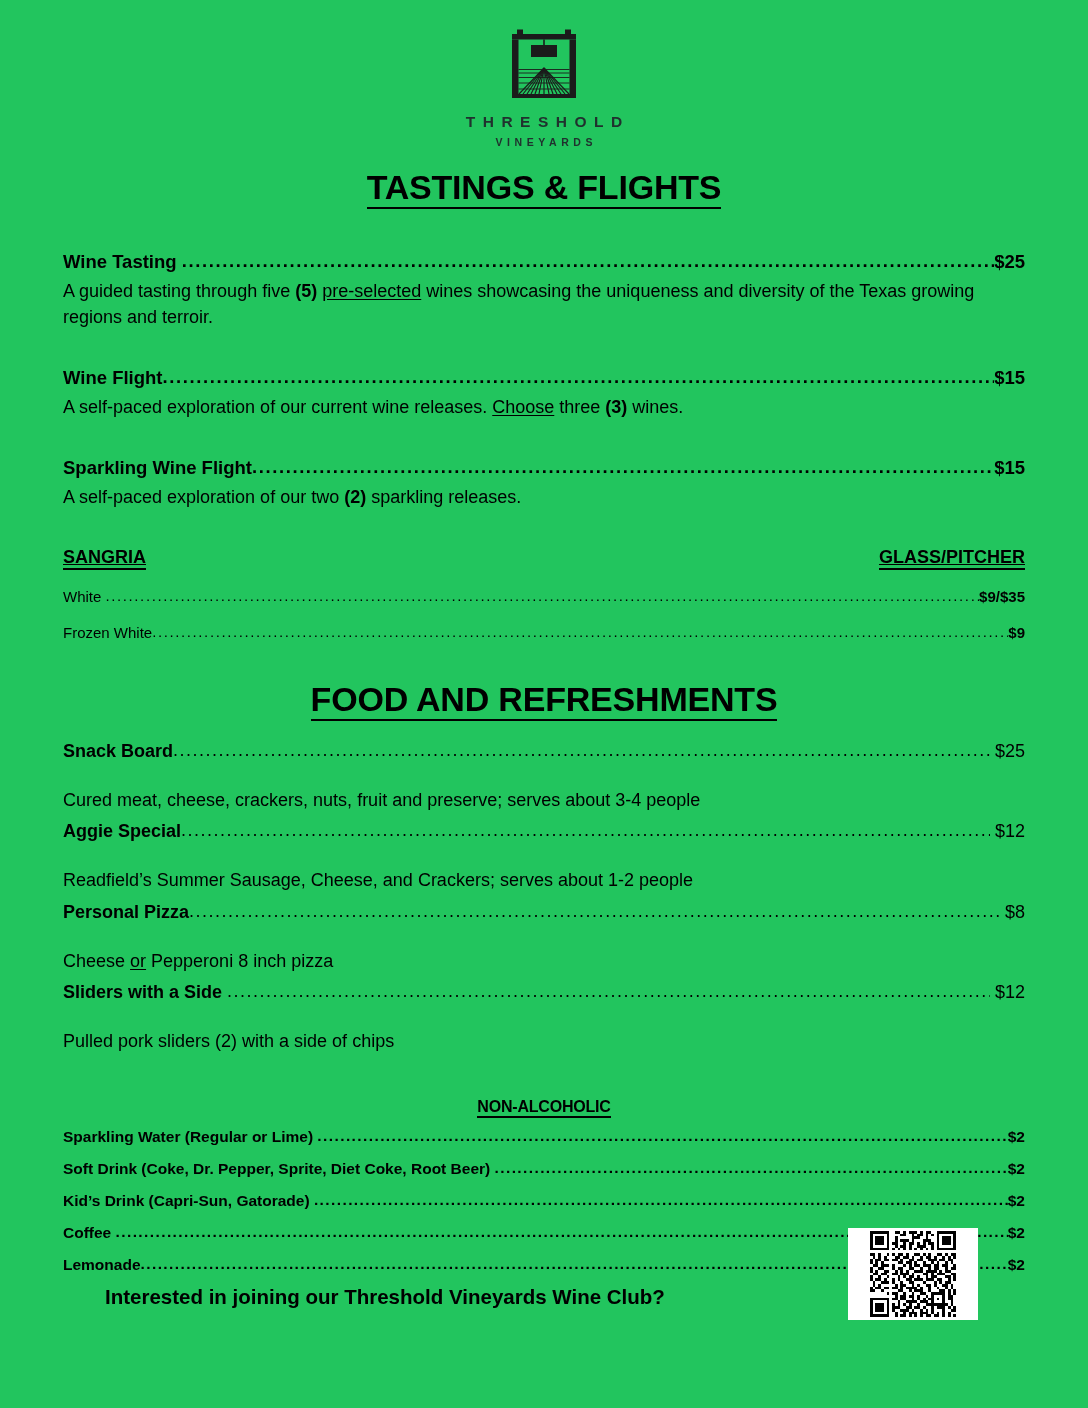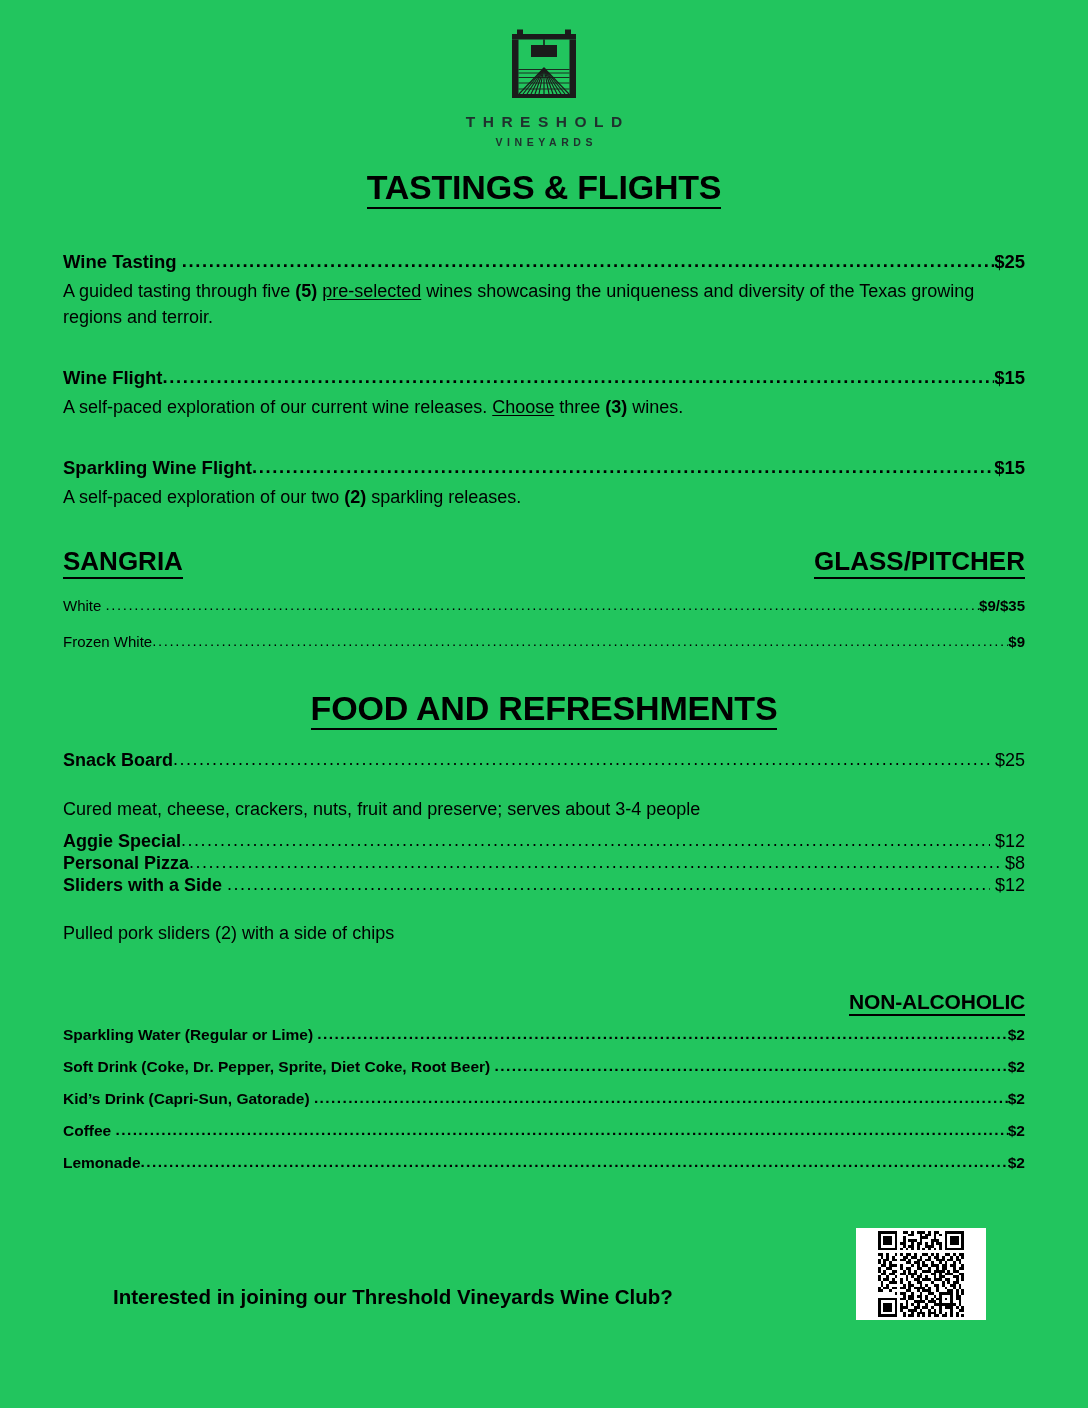--- a/index.html
+++ b/index.html
@@ -64,22 +64,21 @@
     font-weight: 700;
     font-size: 34px;
     line-height: 1.1;
     letter-spacing: -0.2px;
   }
   .section-title span {
     border-bottom: 2.4px solid #000;
     padding-bottom: 1px;
   }
   .section-title.small {
-    font-size: 21px;
-    text-align: right;
+    font-size: 16px;
   }
   .section-title.small span {
     border-bottom-width: 2px;
   }
 
   
   .line {
     display: flex;
     align-items: flex-end;
     width: 100%;
@@ -116,23 +115,24 @@
   }
   .desc b { font-weight: 700; }
   .desc u { text-decoration: underline; text-underline-offset: 1.5px; }
   .gap-lg { height: 37px; }
 
   
   .sangria-head {
     display: flex;
     justify-content: space-between;
     align-items: baseline;
-    font-size: 26px;
+    font-size: 18px;
     font-weight: 700;
     line-height: 1.15;
+    text-decoration: underline;
   }
   .sangria-head span {
     border-bottom: 2.2px solid #000;
     padding-bottom: 0px;
   }
   .sangria .line {
     font-size: 15px;
     font-weight: 400;
     margin-top: 18px;
   }
@@ -158,21 +158,21 @@
   .na .line {
     font-size: 15.5px;
     font-weight: 700;
     margin-top: 13px;
   }
   .na .line .dots { letter-spacing: 1.4px; }
 
   
   .footer {
     position: absolute;
-    left: 8px;
+    left: 0;
     top: 1228px;
     width: 944px;
     height: 120px;
   }
   .footer-text {
     position: absolute;
     left: 105px;
     top: 57px;
     font-size: 20.5px;
     font-weight: 700;
@@ -305,25 +305,31 @@
       </div>
       <div class="fdesc">
         <span>Cured meat, cheese, crackers, nuts, fruit and preserve; serves about 3-4 people</span>
       </div>
 
       <div class="line">
         <span class="nm">Aggie Special</span>
         <span class="dots">..........................................................................................................................................</span>
         <span class="pr"> $12</span>
       </div>
+      <div class="fdesc">
+        <span>Readfield’s Summer Sausage, Cheese, and Crackers; serves about 1-2 people</span>
+      </div>
 
       <div class="line">
         <span class="nm">Personal Pizza</span>
         <span class="dots">..........................................................................................................................................</span>
         <span class="pr"> $8</span>
+      </div>
+      <div class="fdesc">
+        <span>Cheese </span><u>or</u><span> Pepperoni 8 inch pizza</span>
       </div>
 
       <div class="line">
         <span class="nm">Sliders with a Side </span>
         <span class="dots">..........................................................................................................................................</span>
         <span class="pr"> $12</span>
       </div>
       <div class="fdesc">
         <span>Pulled pork sliders (2) with a side of chips</span>
       </div>

